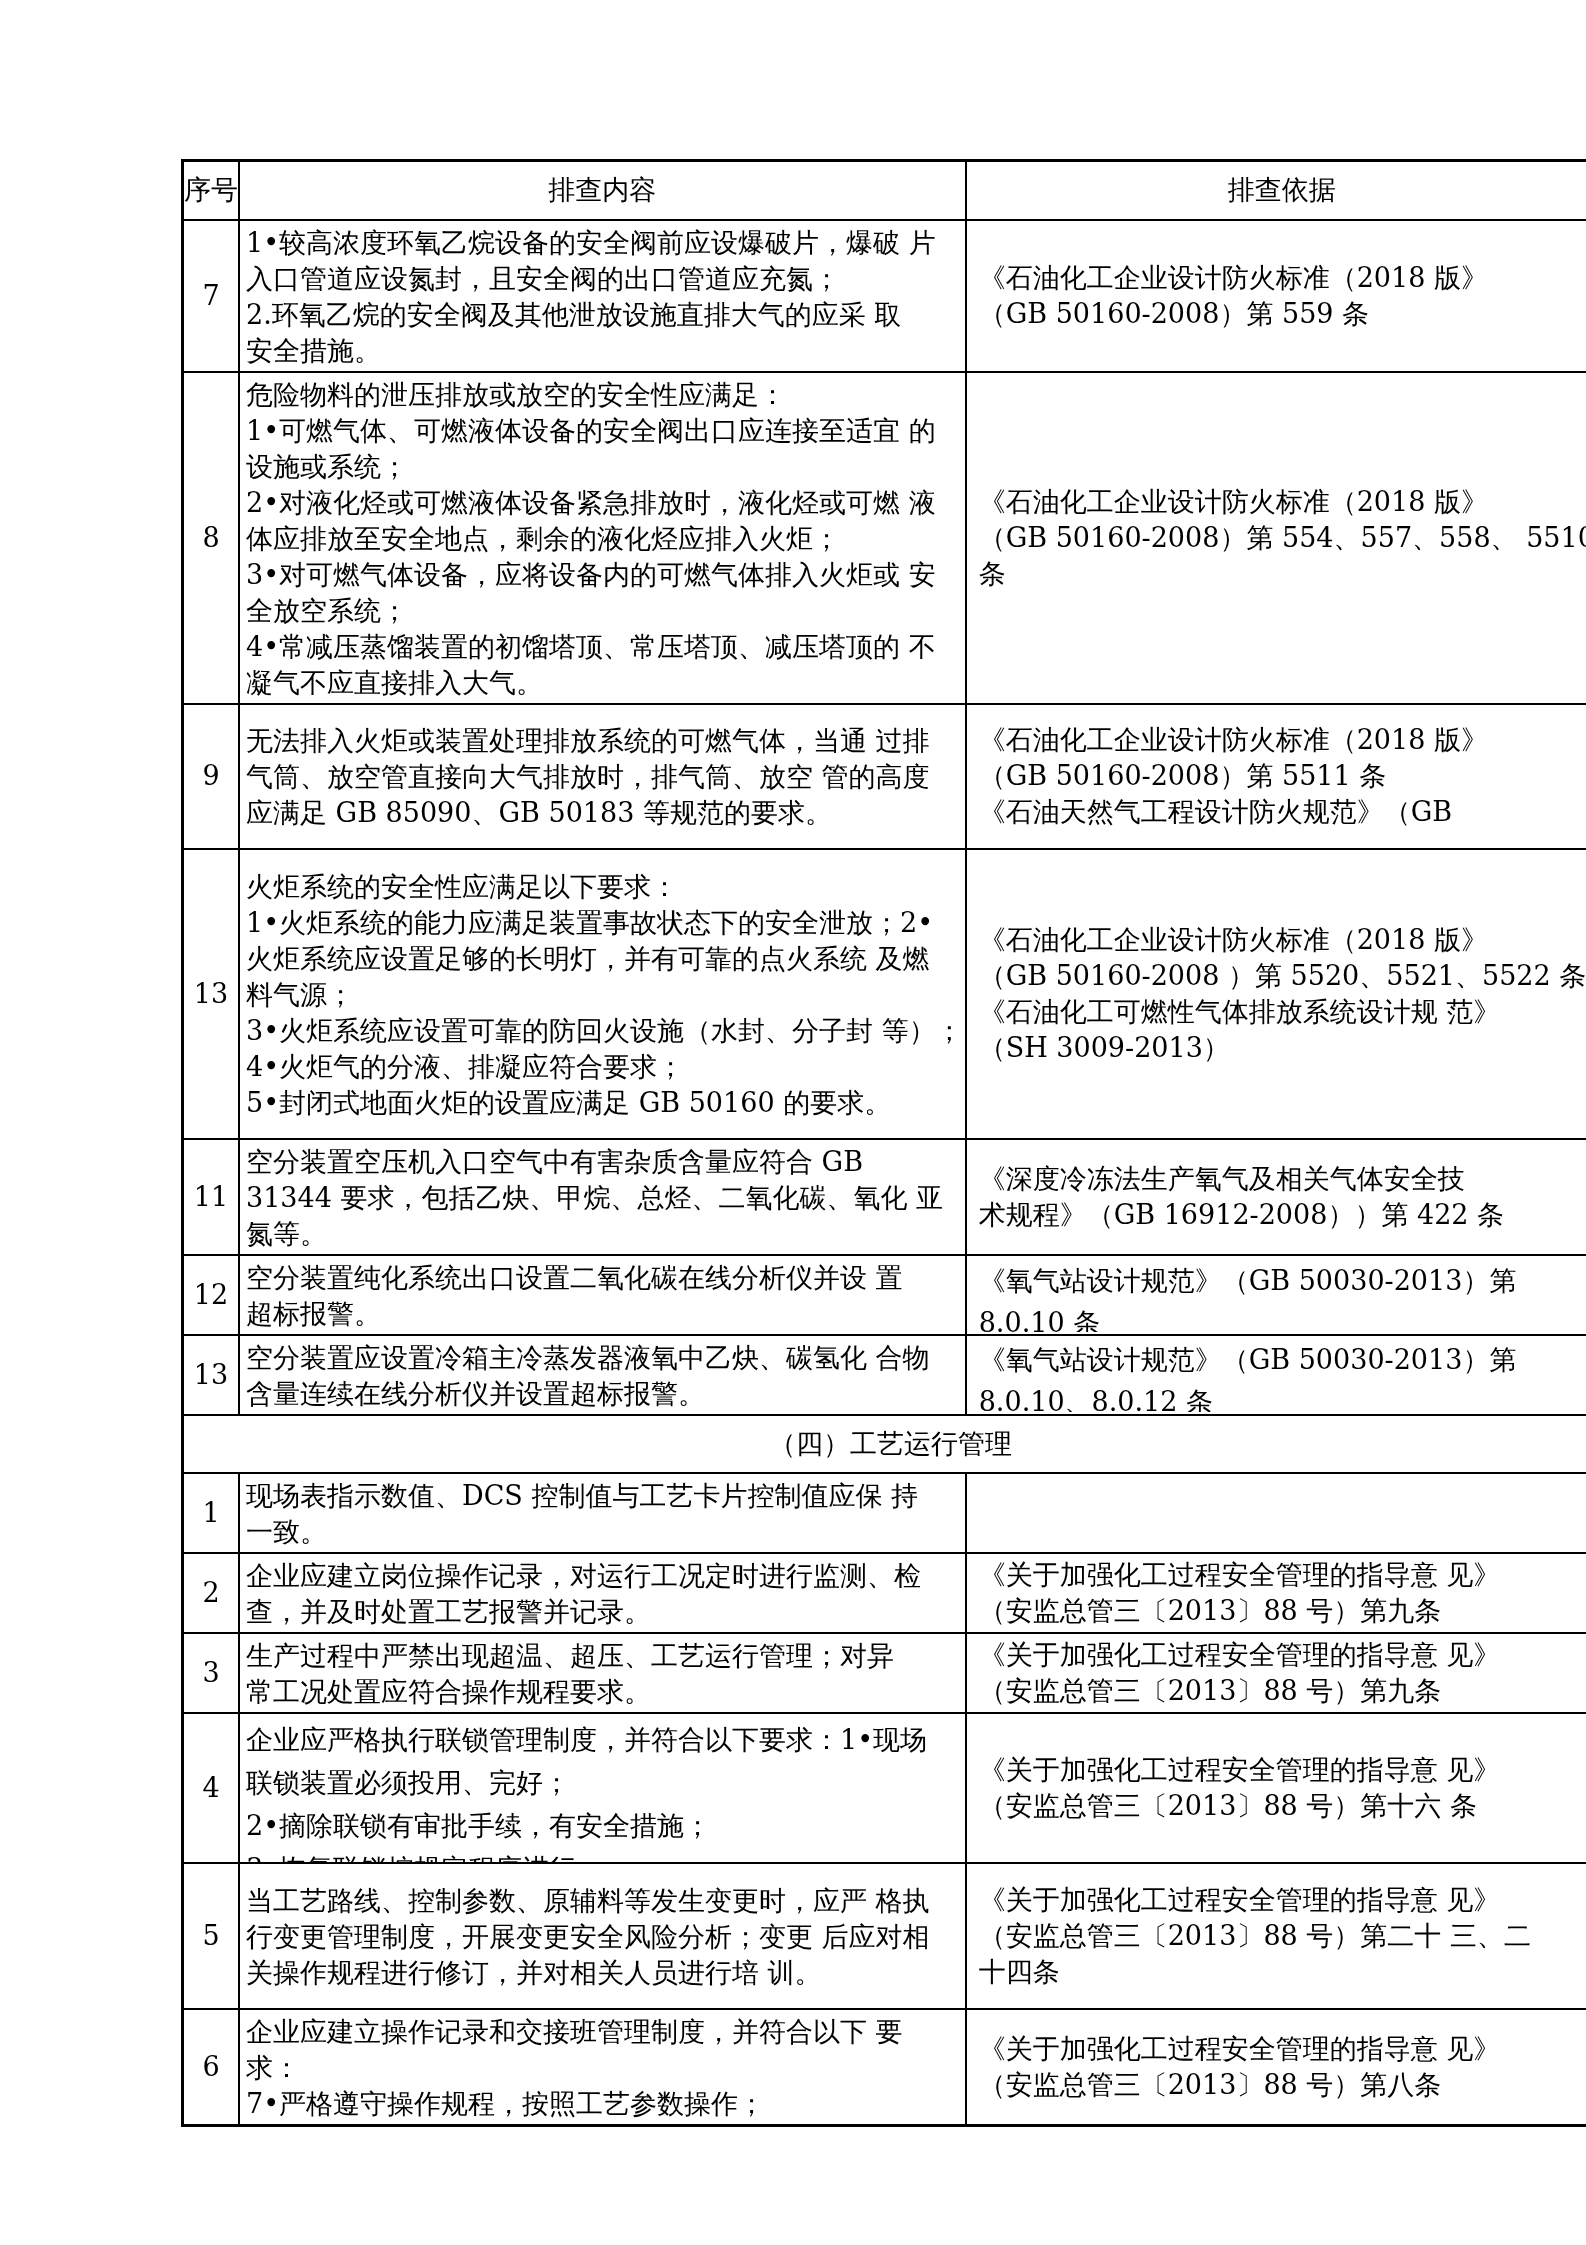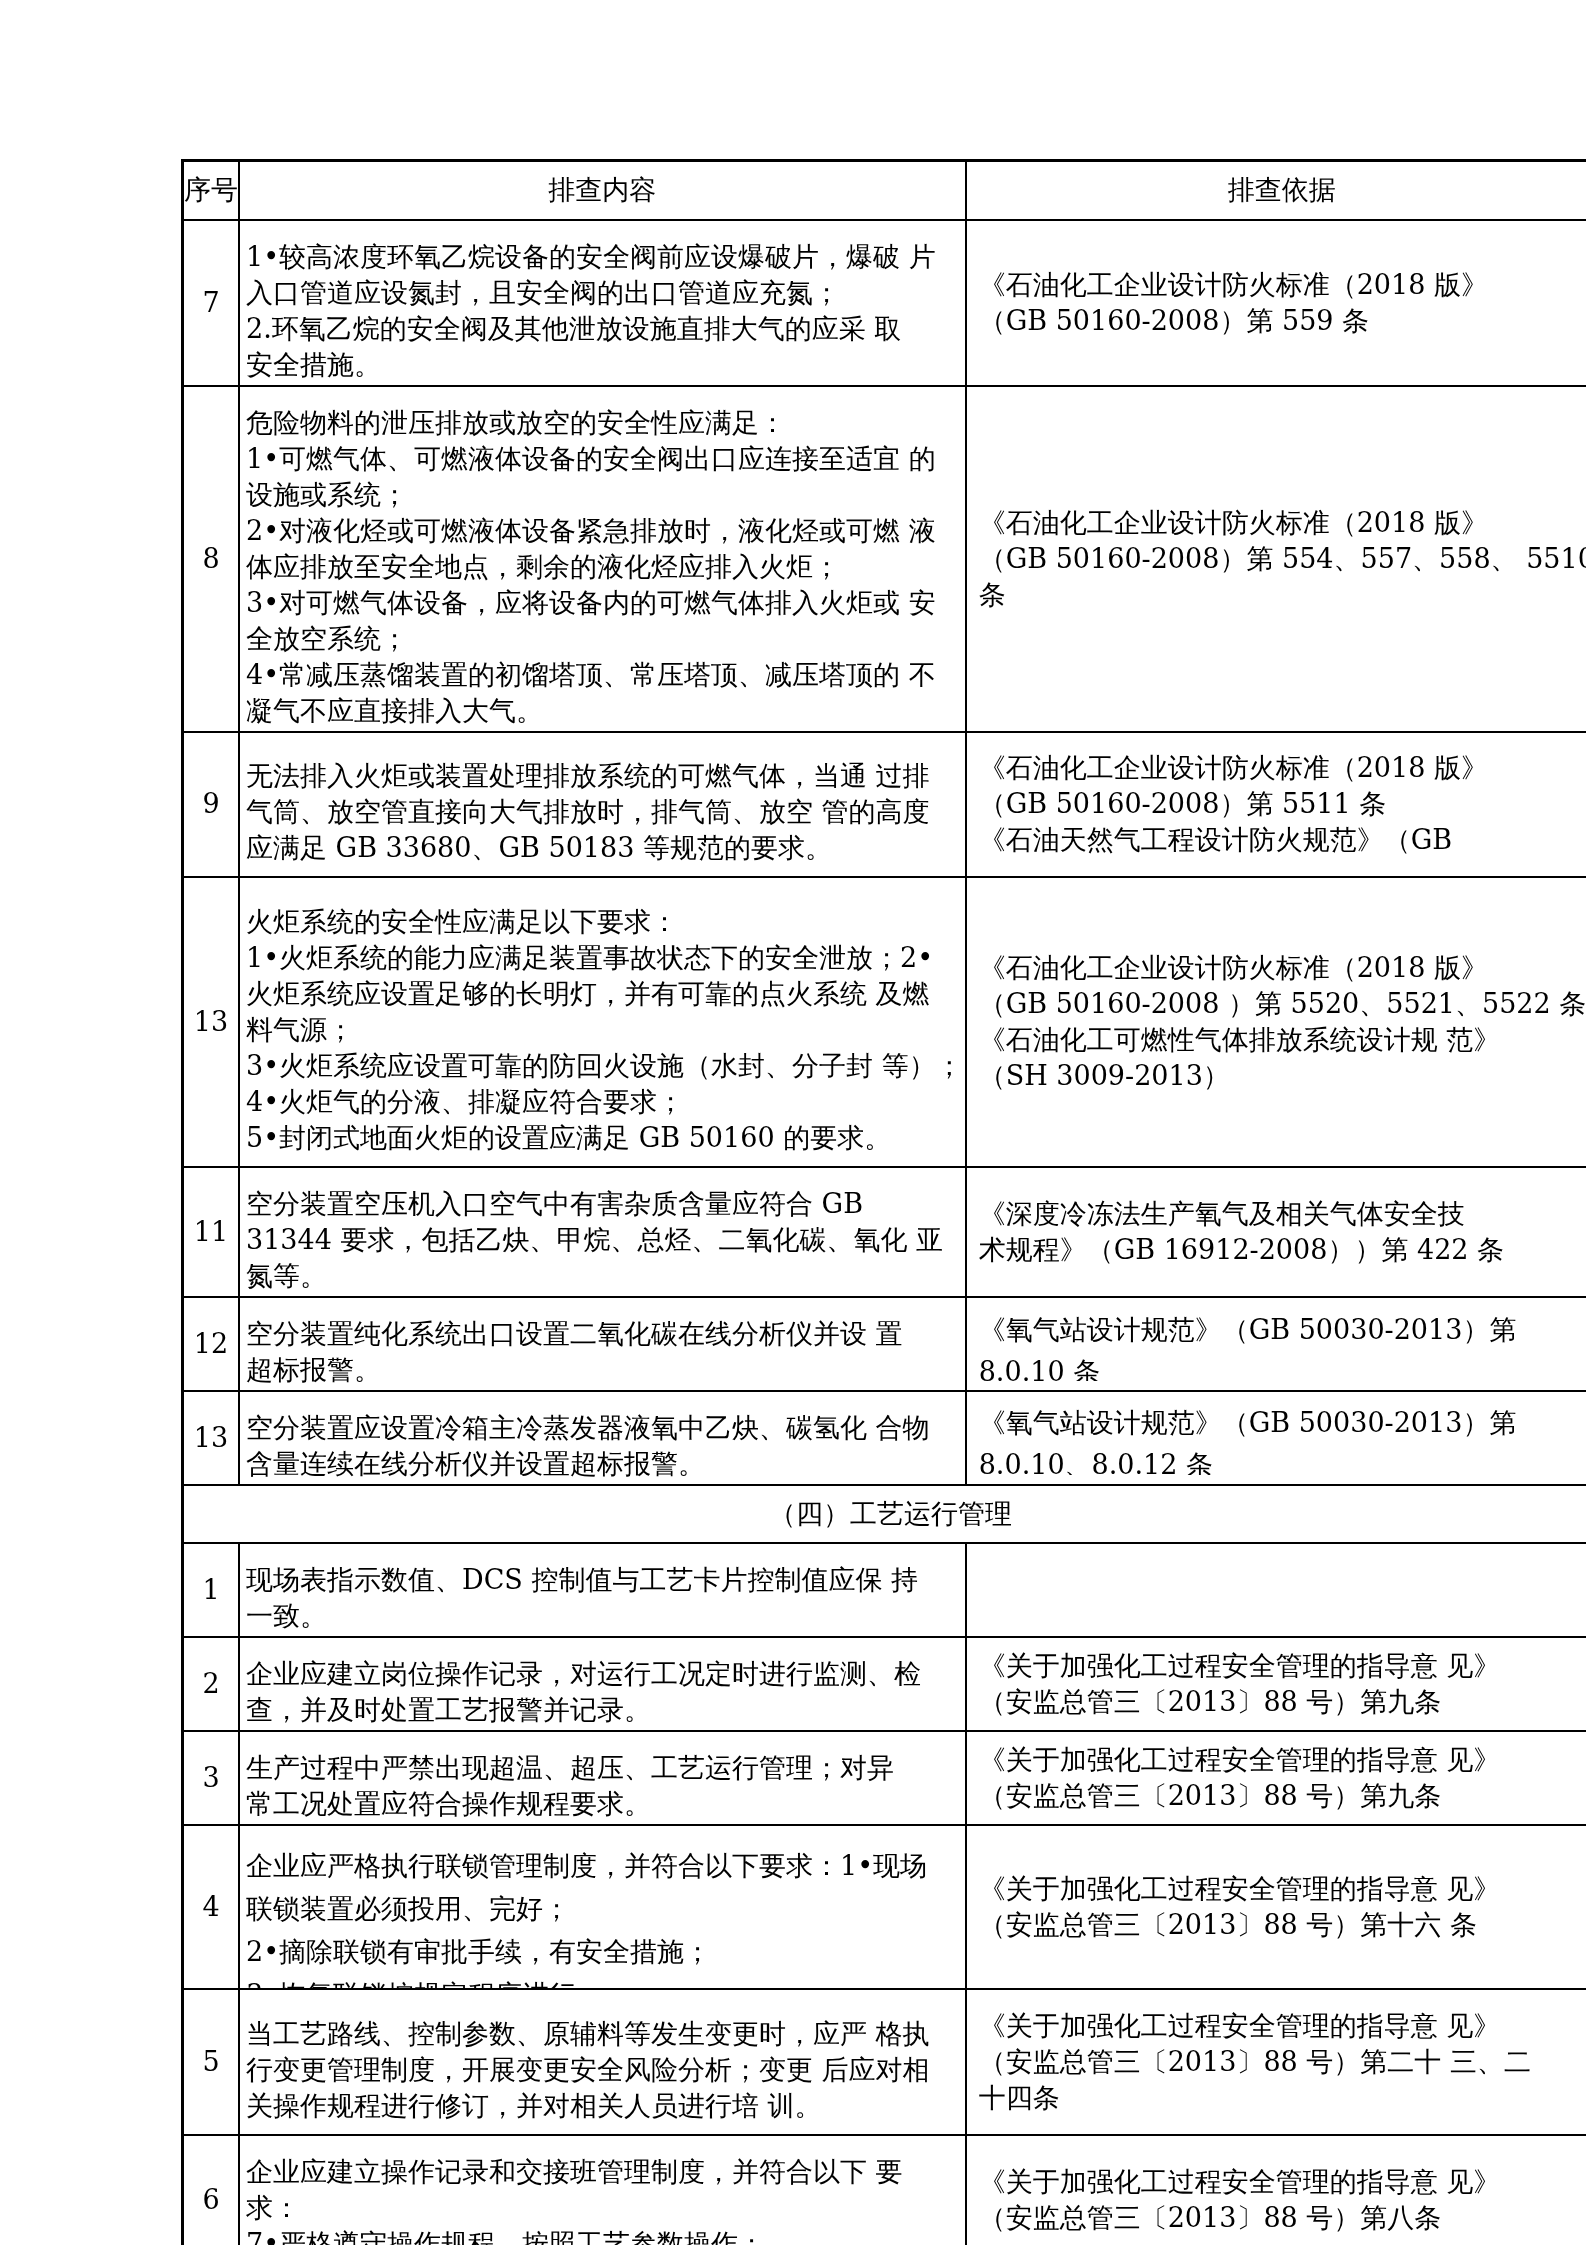--- a/index.html
+++ b/index.html
@@ -50,21 +50,21 @@
   tr.rh112 { height: 112px; }
 
   .cell-text {
     white-space: pre;
     line-height: 36px;
     overflow: hidden;
   }
   td.hdr { text-align: center; }
   td.hdr .cell-text { line-height: 34px; }
   td.no { text-align: center; }
-  td.content .cell-text { padding: 18px 2px 2px 6px; }
+  td.content .cell-text { padding: 4px 2px 2px 6px; }
   td.basis   .cell-text { padding: 2px 2px 2px 12px; }
   td.section-cell { text-align: center; }
 
   
   td.clip-top { vertical-align: top; }
   .clip-box-r4  { height: 142px; line-height: 43px; overflow: hidden; }
   .clip-box-b12 { height: 70px;  line-height: 42px; overflow: hidden; }
   .clip-box-b13 { height: 71px;  line-height: 42px; overflow: hidden; }
 </style>
 </head>
@@ -129,21 +129,21 @@
           </td>
     </tr>
 
     <tr class="rh145">
       <td class="no">
             <div class="cell-text">9</div>
           </td>
       <td class="content">
             <div class="cell-text">无法排入火炬或装置处理排放系统的可燃气体，当通 过排
 气筒、放空管直接向大气排放时，排气筒、放空 管的高度
-应满足 GB 33680、GB 50183 等规范的要求。</div>
+应满足 GB 85090、GB 50183 等规范的要求。</div>
           </td>
       <td class="basis">
             <div class="cell-text">《石油化工企业设计防火标准（2018 版》
 （GB 50160-2008）第 5511 条
 《石油天然气工程设计防火规范》（GB</div>
           </td>
     </tr>
 
     <tr class="rh290">
       <td class="no">

